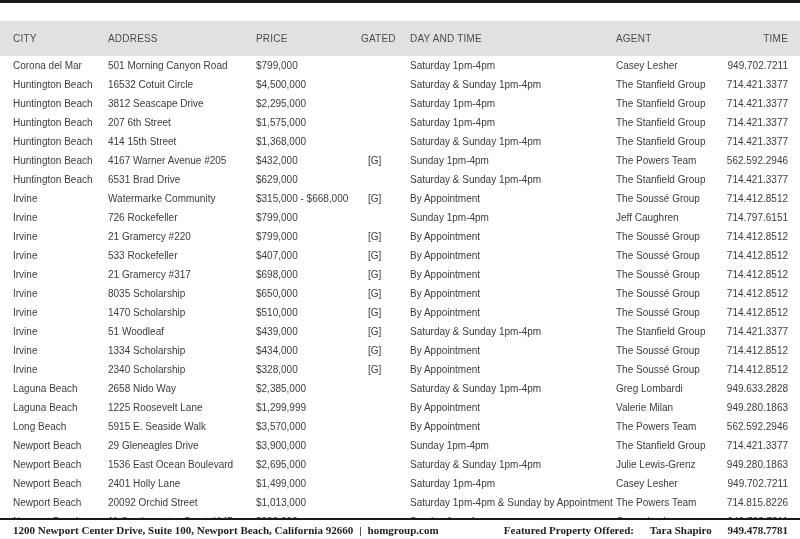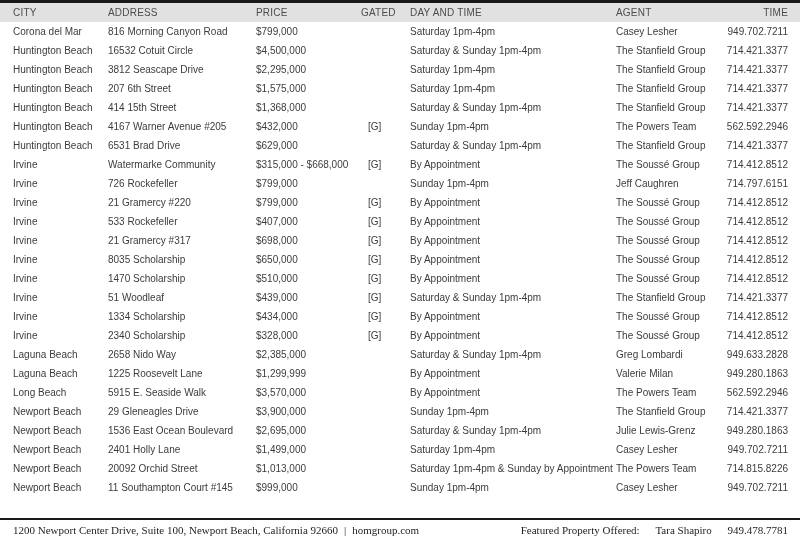--- a/index.html
+++ b/index.html
@@ -18,25 +18,26 @@
     width: 100%;
   }
   .grid-row {
     display: grid;
     grid-template-columns: 95px 148px 105px 49px 206px 110px 1fr;
     align-items: center;
     padding: 0 12px 0 13px;
     box-sizing: border-box;
   }
   #header-row {
-    height: 19px;
+    height: 35px;
     background: #e1e1e1;
     color: #4c4c4c;
     font-size: 10px;
     letter-spacing: 0.2px;
+    margin-top: 18px;
   }
   #header-row .cell { white-space: nowrap; overflow: hidden; }
   #listing-rows .grid-row {
     height: 19px;
     color: #3c3c3c;
     font-size: 10px;
     background: #ffffff;
   }
   .cell { white-space: nowrap; overflow: hidden; }
   .cell.c6 { text-align: right; }
@@ -45,21 +46,21 @@
   #footer {
     position: absolute;
     left: 0; right: 0; bottom: 0;
     height: 21px;
     border-top: 2px solid #191919;
     display: flex;
     justify-content: space-between;
     align-items: center;
     padding: 0 12px 0 13px;
     font-family: "Liberation Serif", serif;
-    font-weight: normal;
+    font-weight: bold;
     font-size: 11px;
     color: #1e1e1e;
     background: #ffffff;
     box-sizing: border-box;
   }
   #footer .sep { margin: 0 6px; }
   #footer .right-part span { margin-left: 13px; }
   #footer .right-part span:first-child { margin-left: 0; margin-top: 20px; }
   #footer a { color: #1e1e1e; text-decoration: none; }
 </style>
@@ -77,21 +78,21 @@
     <span class="cell c3">GATED</span>
     <span class="cell c4">DAY AND TIME</span>
     <span class="cell c5">AGENT</span>
     <span class="cell c6">TIME</span>
   </div>
 
   <div id="listing-rows">
 
     <div class="grid-row">
       <span class="cell c0">Corona del Mar</span>
-      <span class="cell c1">816 Morning Canyon Road</span>
+      <span class="cell c1">501 Morning Canyon Road</span>
       <span class="cell c2">$799,000</span>
       <span class="cell c3"></span>
       <span class="cell c4">Saturday 1pm-4pm</span>
       <span class="cell c5">Casey Lesher</span>
       <span class="cell c6">949.702.7211</span>
     </div>
 
     <div class="grid-row">
       <span class="cell c0">Huntington Beach</span>
       <span class="cell c1">16532 Cotuit Circle</span>

